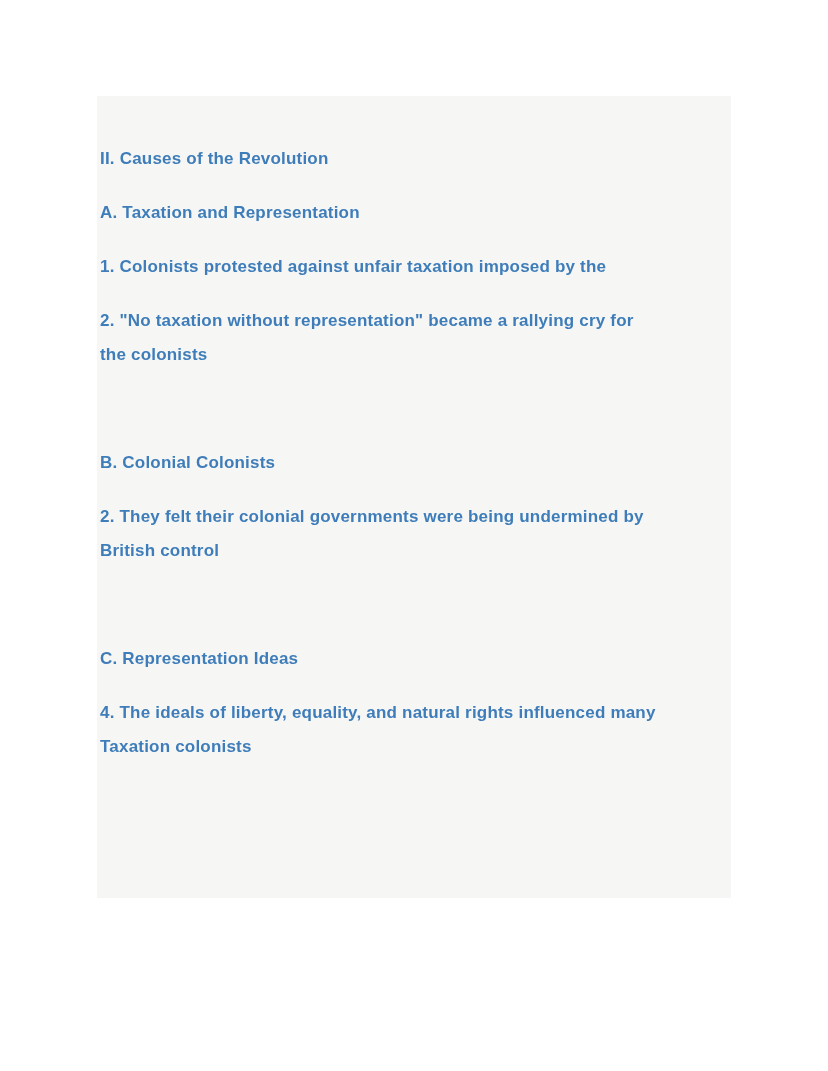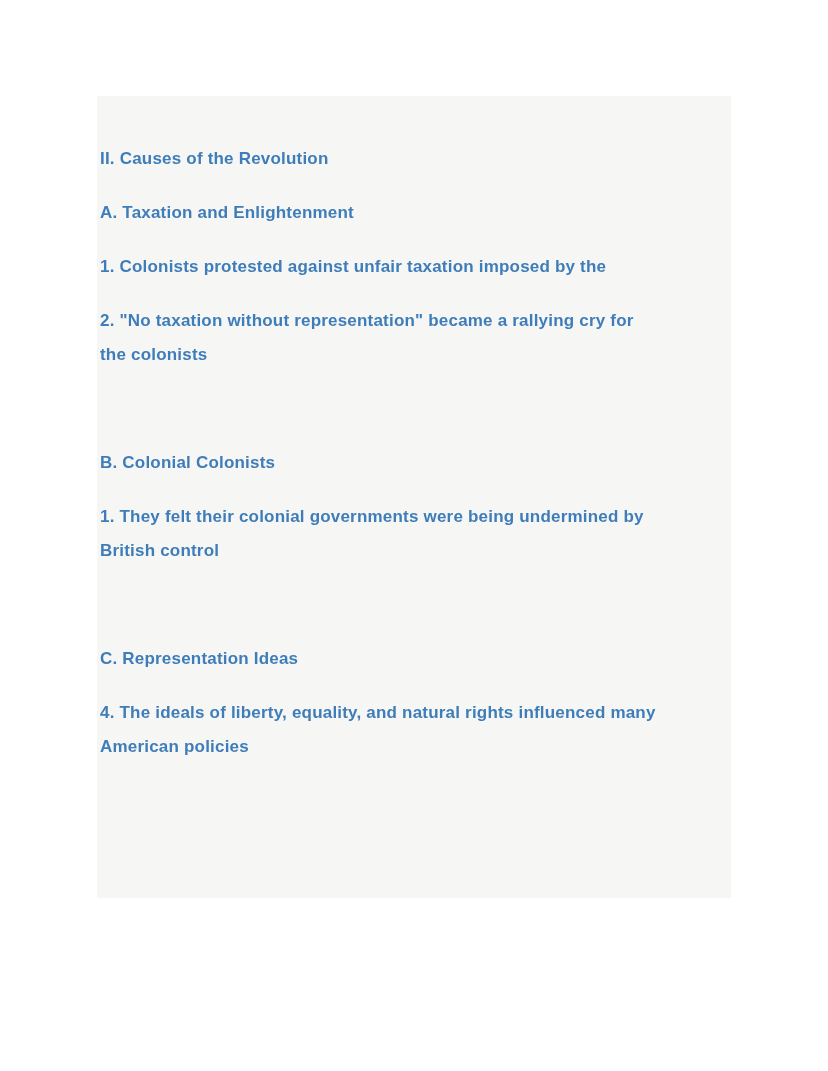--- a/index.html
+++ b/index.html
@@ -49,43 +49,43 @@
 </style>
 </head>
 <body>
 
 <div class="canvas">
   <div class="doc-panel" id="doc-panel">
       <p class="para heading">
         <span class="line">II. Causes of the Revolution</span>
       </p>
       <p class="para subheading">
-        <span class="line">A. Taxation and Enlightenment</span>
+        <span class="line">A. Taxation and Representation</span>
       </p>
       <p class="para item">
         <span class="line">1. Colonists protested against unfair taxation imposed by the</span>
       </p>
       <p class="para item">
         <span class="line">2. "No taxation without representation" became a rallying cry for</span>
         <span class="line">the colonists</span>
       </p>
       <p class="para spacer">
         <span class="line">&nbsp;</span>
       </p>
       <p class="para subheading">
         <span class="line">B. Colonial Colonists</span>
       </p>
       <p class="para item">
-        <span class="line">1. They felt their colonial governments were being undermined by</span>
+        <span class="line">2. They felt their colonial governments were being undermined by</span>
         <span class="line">British control</span>
       </p>
       <p class="para spacer">
         <span class="line">&nbsp;</span>
       </p>
       <p class="para subheading">
         <span class="line">C. Representation Ideas</span>
       </p>
       <p class="para item">
         <span class="line">4. The ideals of liberty, equality, and natural rights influenced many</span>
-        <span class="line">American policies</span>
+        <span class="line">Taxation colonists</span>
       </p>
     </div>
 </div>
 
 </body></html>

